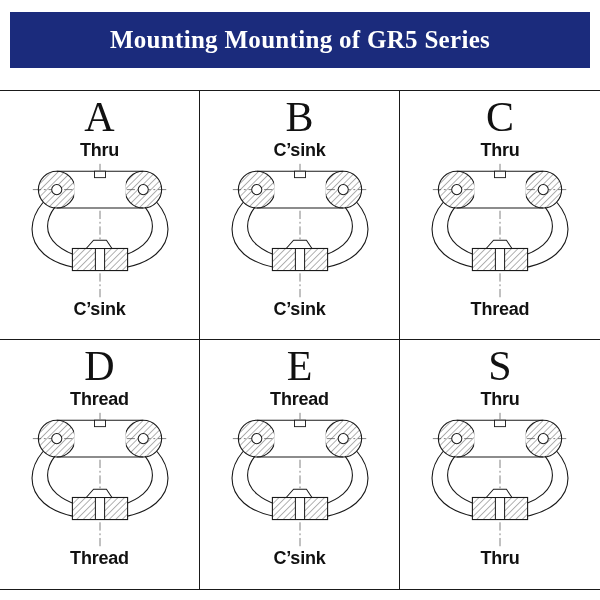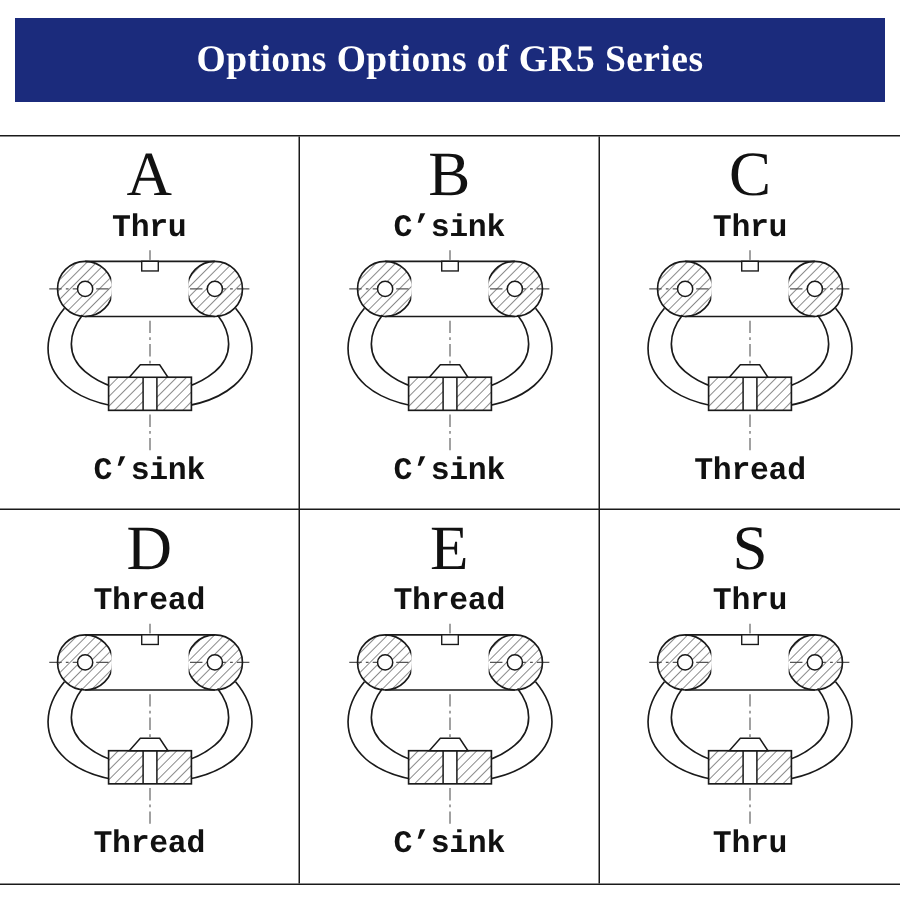--- a/index.html
+++ b/index.html
@@ -33,22 +33,22 @@
     display:flex;flex-direction:column;align-items:center;
     padding-top:5px;overflow:hidden;
   }
   .cell:nth-child(3n){border-right:none;}
   .cell:nth-child(-n+3){border-bottom:1px solid var(--line);}
   .letter{
     font-family:"Liberation Serif", serif;
     font-size:42px;line-height:1.02;font-weight:400;
   }
   .mlabel{
-    font-weight:700;font-size:21px;line-height:1.1;
-    letter-spacing:-.2px;margin:2px 0 0 0;font-family:Liberation Mono, monospace;
+    font-weight:700;font-size:18px;line-height:1.1;
+    letter-spacing:-.2px;margin:2px 0 0 0;
   }
   .mlabel.bottom{margin-top:0;}
   svg.drawing{width:168px;height:138px;display:block;margin:1px 0 0 0;}
   .defs-holder{position:absolute;width:0;height:0;overflow:hidden;}
 </style>
 </head>
 <body>
 
 <svg class="defs-holder" aria-hidden="true">
   <defs>
@@ -79,21 +79,21 @@
       <rect x="80" y="94" width="10" height="24" fill="#ffffff"></rect>
       <line x1="80" y1="94" x2="80" y2="118" stroke="#1a1a1a" stroke-width="1.1"></line>
       <line x1="90" y1="94" x2="90" y2="118" stroke="#1a1a1a" stroke-width="1.1"></line>
       <rect x="55" y="94" width="60" height="24" fill="none" stroke="#1a1a1a" stroke-width="1.2"></rect>
       <path d="M 70,94 L 78,85 L 92,85 L 98,94 Z" fill="#ffffff" stroke="#1a1a1a" stroke-width="1.1"></path>
     </symbol>
   </defs>
 </svg>
 
 <div class="banner">
-  <h1 class="title">Options Options of GR5 Series</h1>
+  <h1 class="title">Mounting Mounting of GR5 Series</h1>
 </div>
 
 <div class="grid">
 
   <div class="cell">
     <div class="letter">A</div>
     <div class="mlabel top">Thru</div>
     <svg class="drawing" viewBox="0 0 170 150">
         <use href="#pull-handle"></use>
       </svg>

